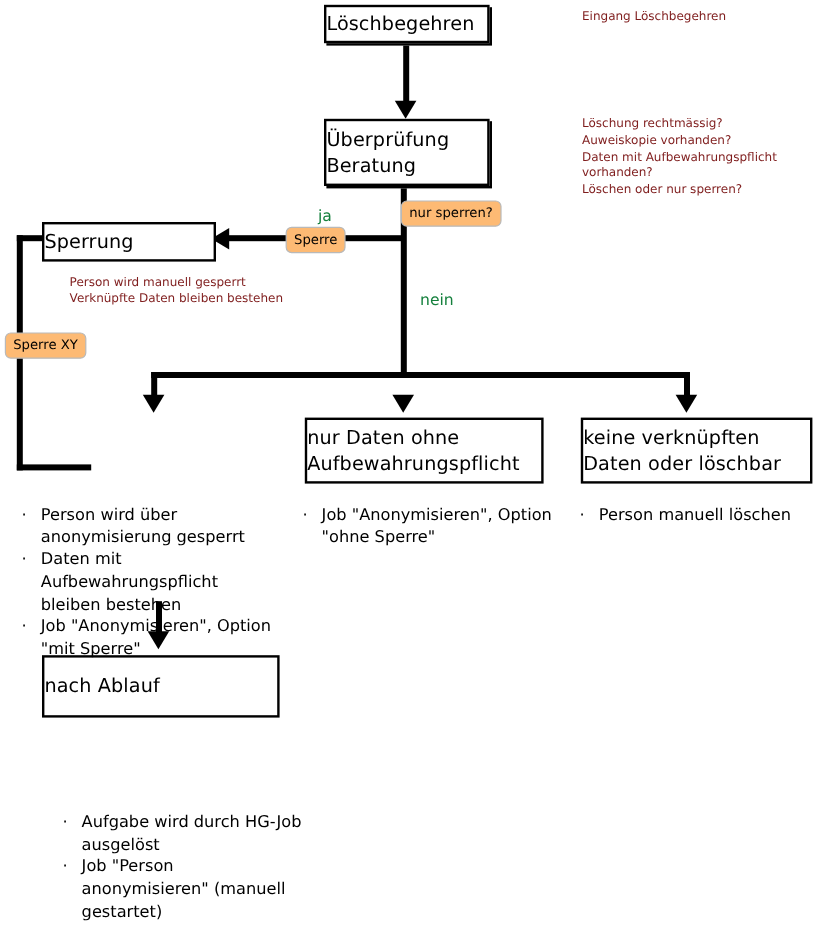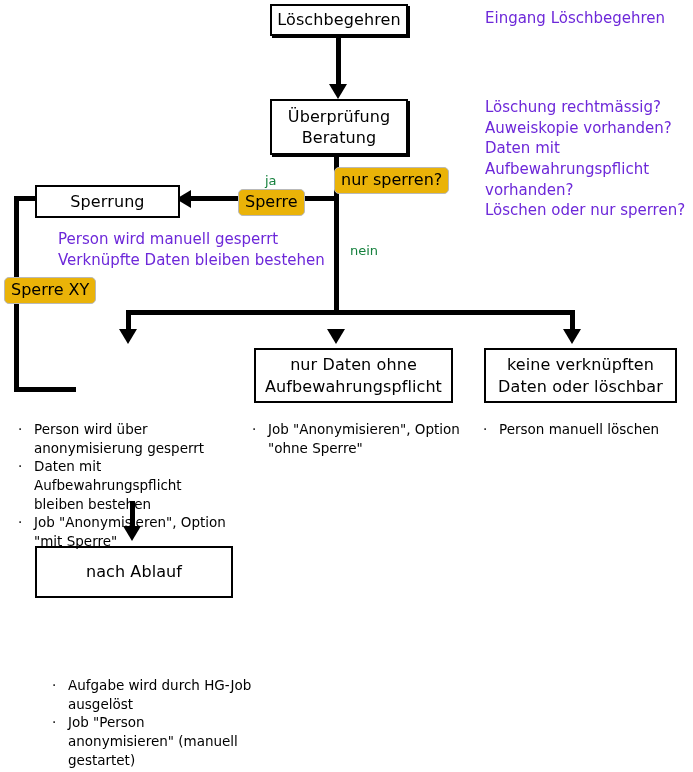--- a/index.html
+++ b/index.html
@@ -21,21 +21,21 @@
   }
 
   
   .node {
     position: absolute;
     box-sizing: border-box;
     border: 2px solid #000000;
     background: #ffffff;
     display: flex;
     flex-direction: column;
-    align-items: center;
+    align-items: flex-start;
     justify-content: center;
     text-align: center;
     font-size: 16px;
     line-height: 1.32;
     letter-spacing: 0.1px;
     z-index: 6;
   }
   .node .line {
     display: block;
     white-space: nowrap;
@@ -80,49 +80,49 @@
     border-top: 9px solid transparent;
     border-bottom: 9px solid transparent;
     border-left: 15px solid #000000;
     z-index: 4;
   }
 
   
   .edgelabel {
     position: absolute;
     box-sizing: border-box;
-    background: #eab308;
+    background: #fdba74;
     border: 1px solid #b9b9b9;
     border-radius: 5px;
-    font-size: 16px;
+    font-size: 11px;
     line-height: 1;
     padding: 4px 6px 5px 6px;
     white-space: nowrap;
     z-index: 8;
     color: #000000;
   }
 
   
   .edgetext {
     position: absolute;
     font-size: 13px;
     line-height: 1;
     white-space: nowrap;
     z-index: 8;
     color: #15803d;
   }
 
   
   .note {
     position: absolute;
-    font-size: 15px;
+    font-size: 10px;
     line-height: 1.38;
     white-space: pre-wrap;
     z-index: 7;
-    color: #6d28d9;
+    color: #7f1d1d;
   }
 
   
   .bullets {
     position: absolute;
     z-index: 7;
     font-size: 13.5px;
     line-height: 1.38;
     color: #000000;
   }

